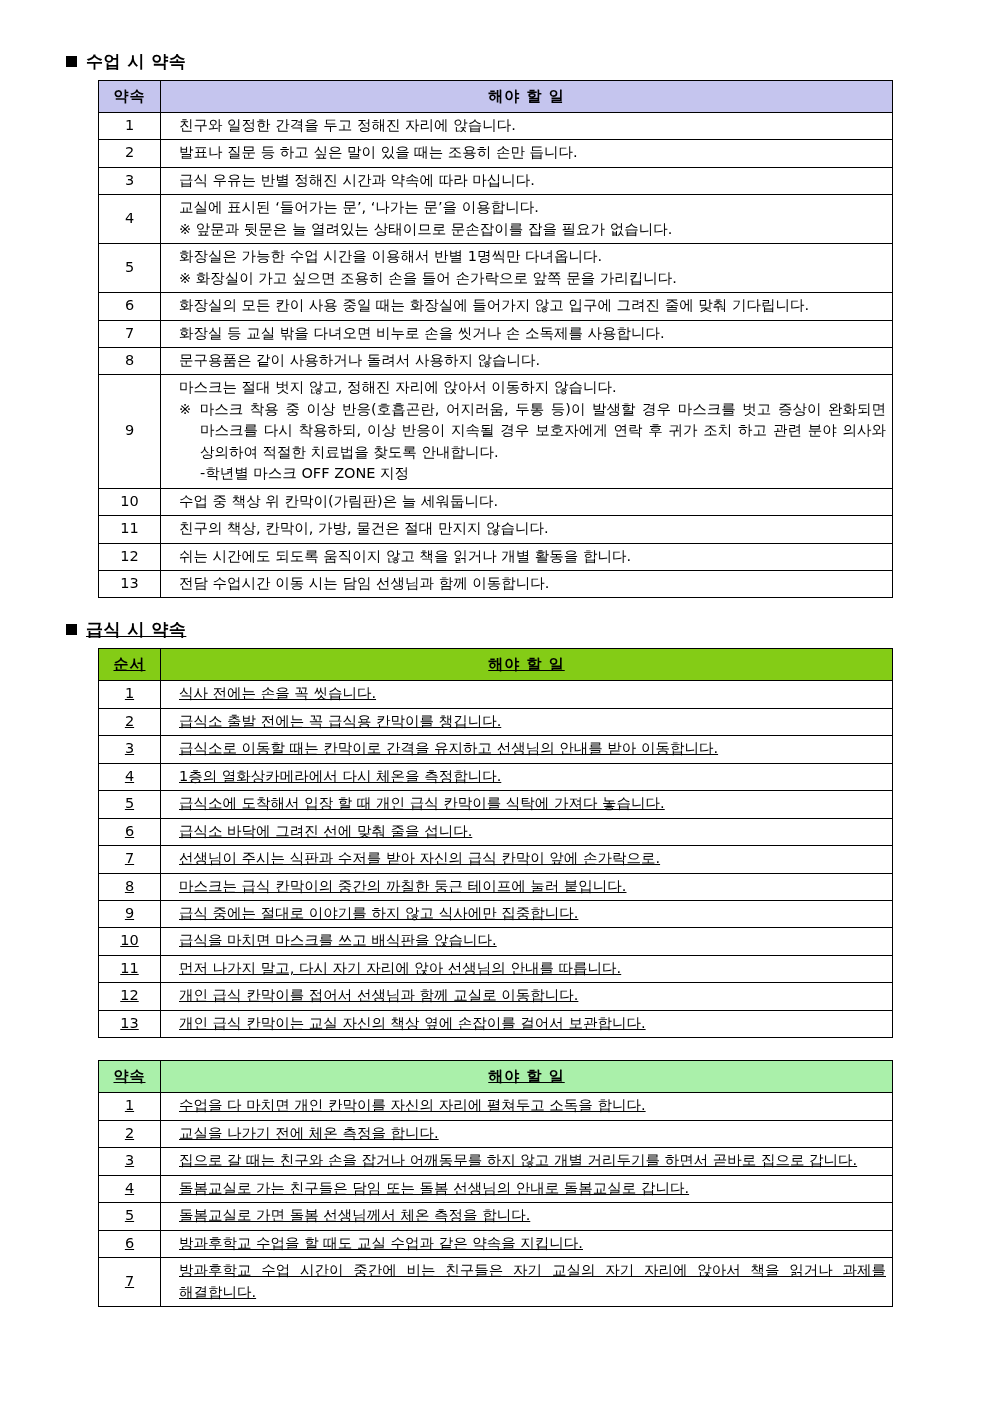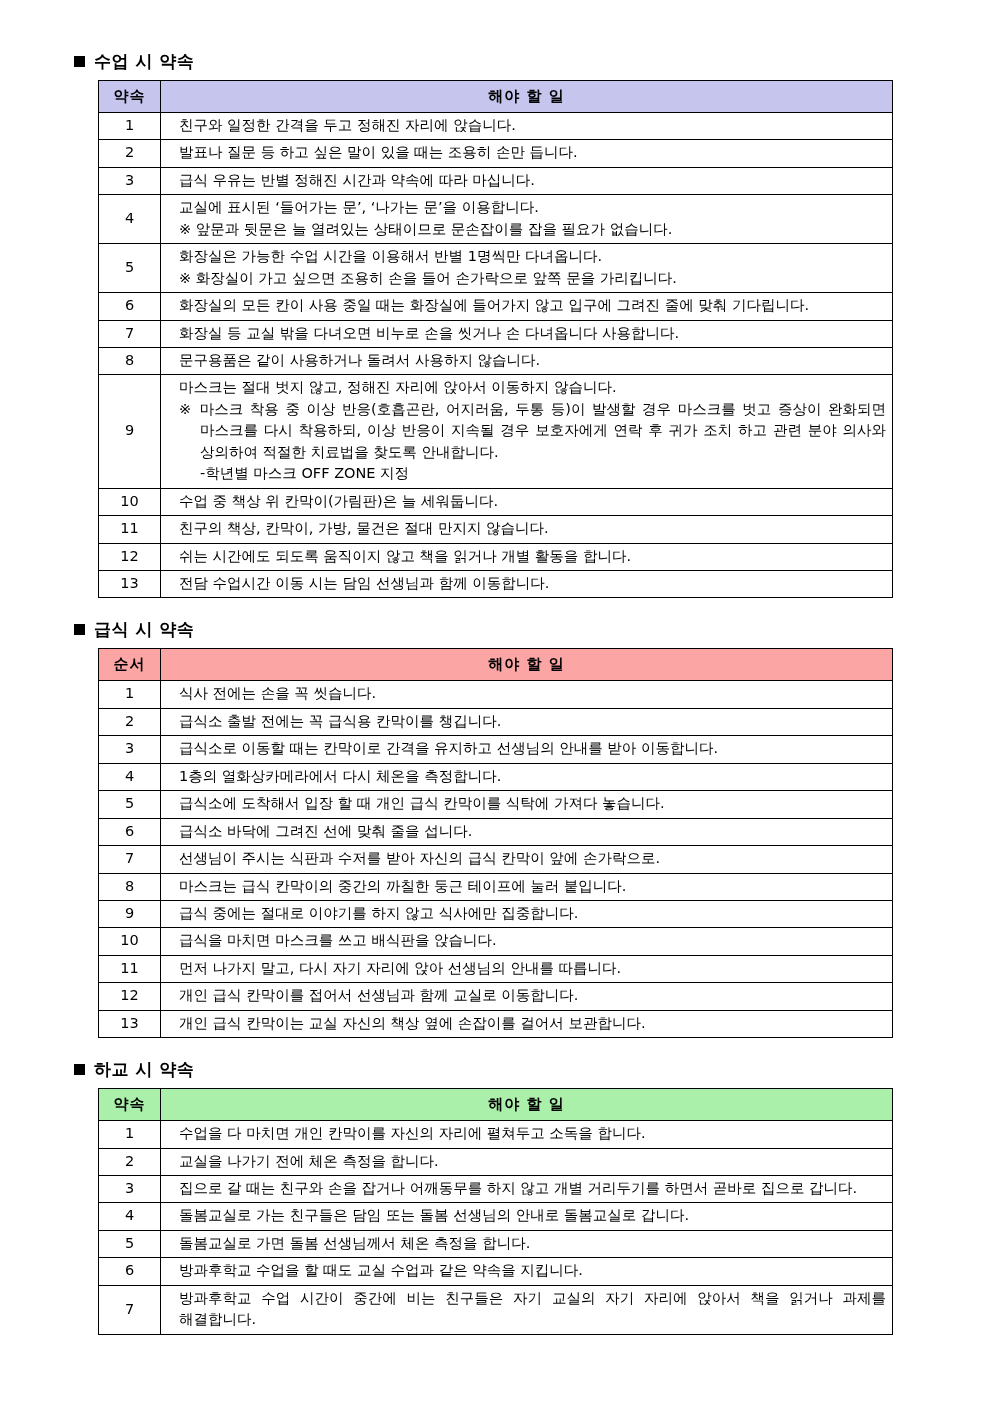--- a/index.html
+++ b/index.html
@@ -22,26 +22,27 @@
     box-sizing: border-box;
     padding: 52px 70px 30px 62px;
   }
 
   
   .section {
     margin: 0 0 6px 0;
   }
   .section + .section {
     margin-top: 22px;
+    text-decoration: underline;
   }
   .section-heading {
     display: flex;
     align-items: center;
     gap: 9px;
-    margin: 0 0 9px 12px;
+    margin: 0 0 9px 4px;
     font-size: 17px;
     font-weight: bold;
     letter-spacing: 0.5px;
   }
   .bullet-square {
     display: inline-block;
     width: 11px;
     height: 11px;
     background: #000000;
     flex: 0 0 auto;
@@ -103,21 +104,21 @@
     text-align: justify;
     text-align-last: left;
   }
   td.cell-task .line.sub {
     padding-left: 21px;
   }
   td.cell-task b { font-weight: bold; }
 
   
   .hdr-lavender th { background: #c5c5ee; }
-  .hdr-orange   th { background: #fca5a5; }
+  .hdr-orange   th { background: #84cc16; }
   .hdr-green    th { background: #aaf0aa; }
 </style>
 </head>
 <body>
 
 <div class="page">
   <div id="sections-root">
       <div class="section">
         <div class="section-heading">
           <span class="bullet-square"></span>
@@ -169,21 +170,21 @@
             </tr>
             <tr>
               <td class="cell-no">6</td>
               <td class="cell-task">
                 <span class="line just">화장실의 모든 칸이 사용 중일 때는 화장실에 들어가지 않고 입구에 그려진 줄에 맞춰 기다립니다.</span>
               </td>
             </tr>
             <tr>
               <td class="cell-no">7</td>
               <td class="cell-task">
-                <span class="line">화장실 등 교실 밖을 다녀오면 비누로 손을 씻거나 손 다녀옵니다 사용합니다.</span>
+                <span class="line">화장실 등 교실 밖을 다녀오면 비누로 손을 씻거나 손 소독제를 사용합니다.</span>
               </td>
             </tr>
             <tr>
               <td class="cell-no">8</td>
               <td class="cell-task">
                 <span class="line">문구용품은 같이 사용하거나 돌려서 사용하지 않습니다.</span>
               </td>
             </tr>
             <tr>
               <td class="cell-no">9</td>
@@ -312,24 +313,20 @@
             <tr>
               <td class="cell-no">13</td>
               <td class="cell-task">
                 <span class="line">개인 급식 칸막이는 교실 자신의 책상 옆에 손잡이를 걸어서 보관합니다.</span>
               </td>
             </tr>
           </tbody>
         </table>
       </div>
       <div class="section">
-        <div class="section-heading">
-          <span class="bullet-square"></span>
-          <span class="heading-text">하교 시 약속</span>
-        </div>
         <table class="promise-table hdr-green">
           <colgroup>
             <col class="col-no">
             <col>
           </colgroup>
           <thead>
             <tr>
               <th>약속</th>
               <th>해야 할 일</th>
             </tr>

